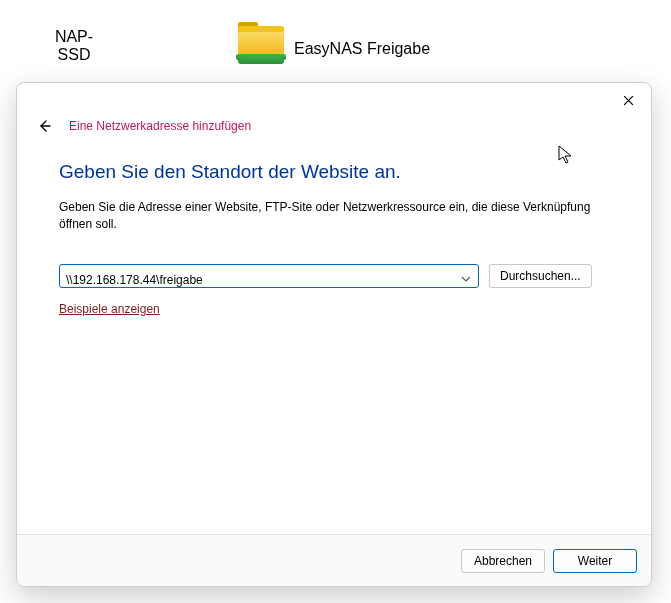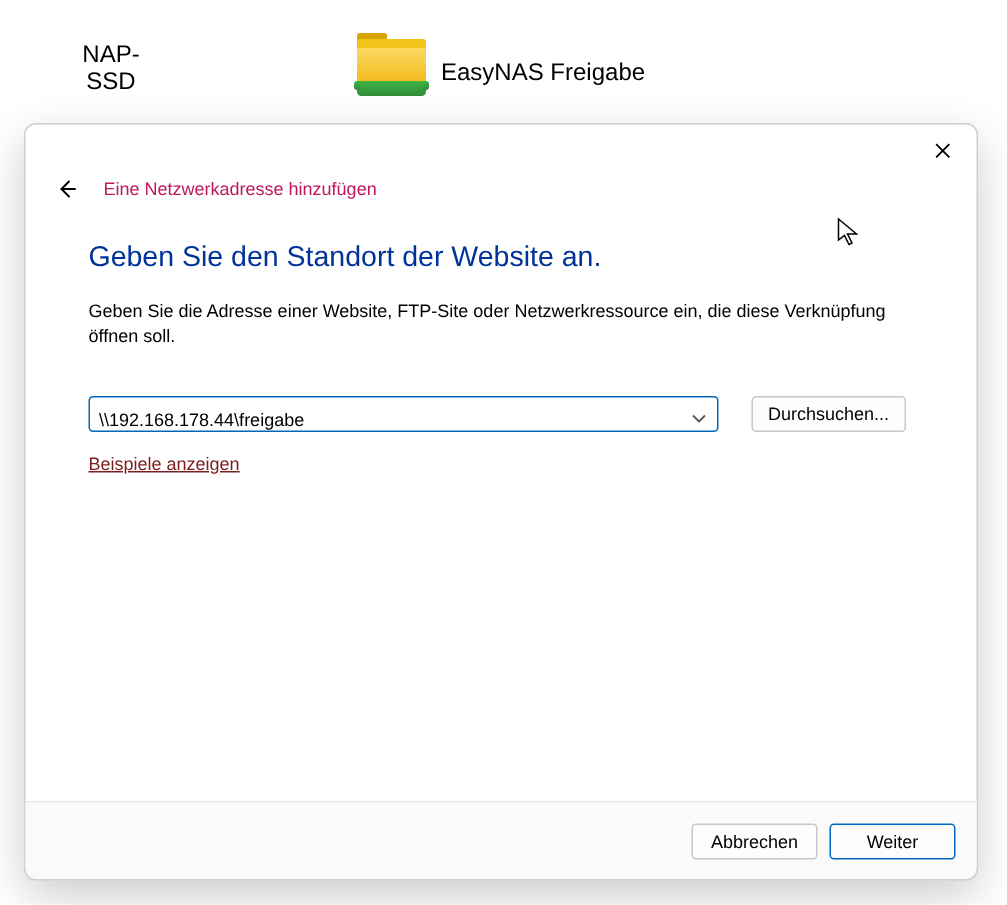--- a/index.html
+++ b/index.html
@@ -169,21 +169,20 @@
   }
   .browse-btn {
     height: 24px;
     padding: 0 10px;
     font-size: 12px;
     border: 1px solid #c8c8c8;
     border-radius: 3px;
     background: #fdfdfd;
     cursor: pointer;
     font-family: inherit;
-    margin-left: 12px;
   }
 
   .examples-link {
     display: inline-block;
     margin-top: 14px;
     color: #7f1d1d;
     font-size: 12px;
     text-decoration: underline;
     cursor: pointer;
   }

